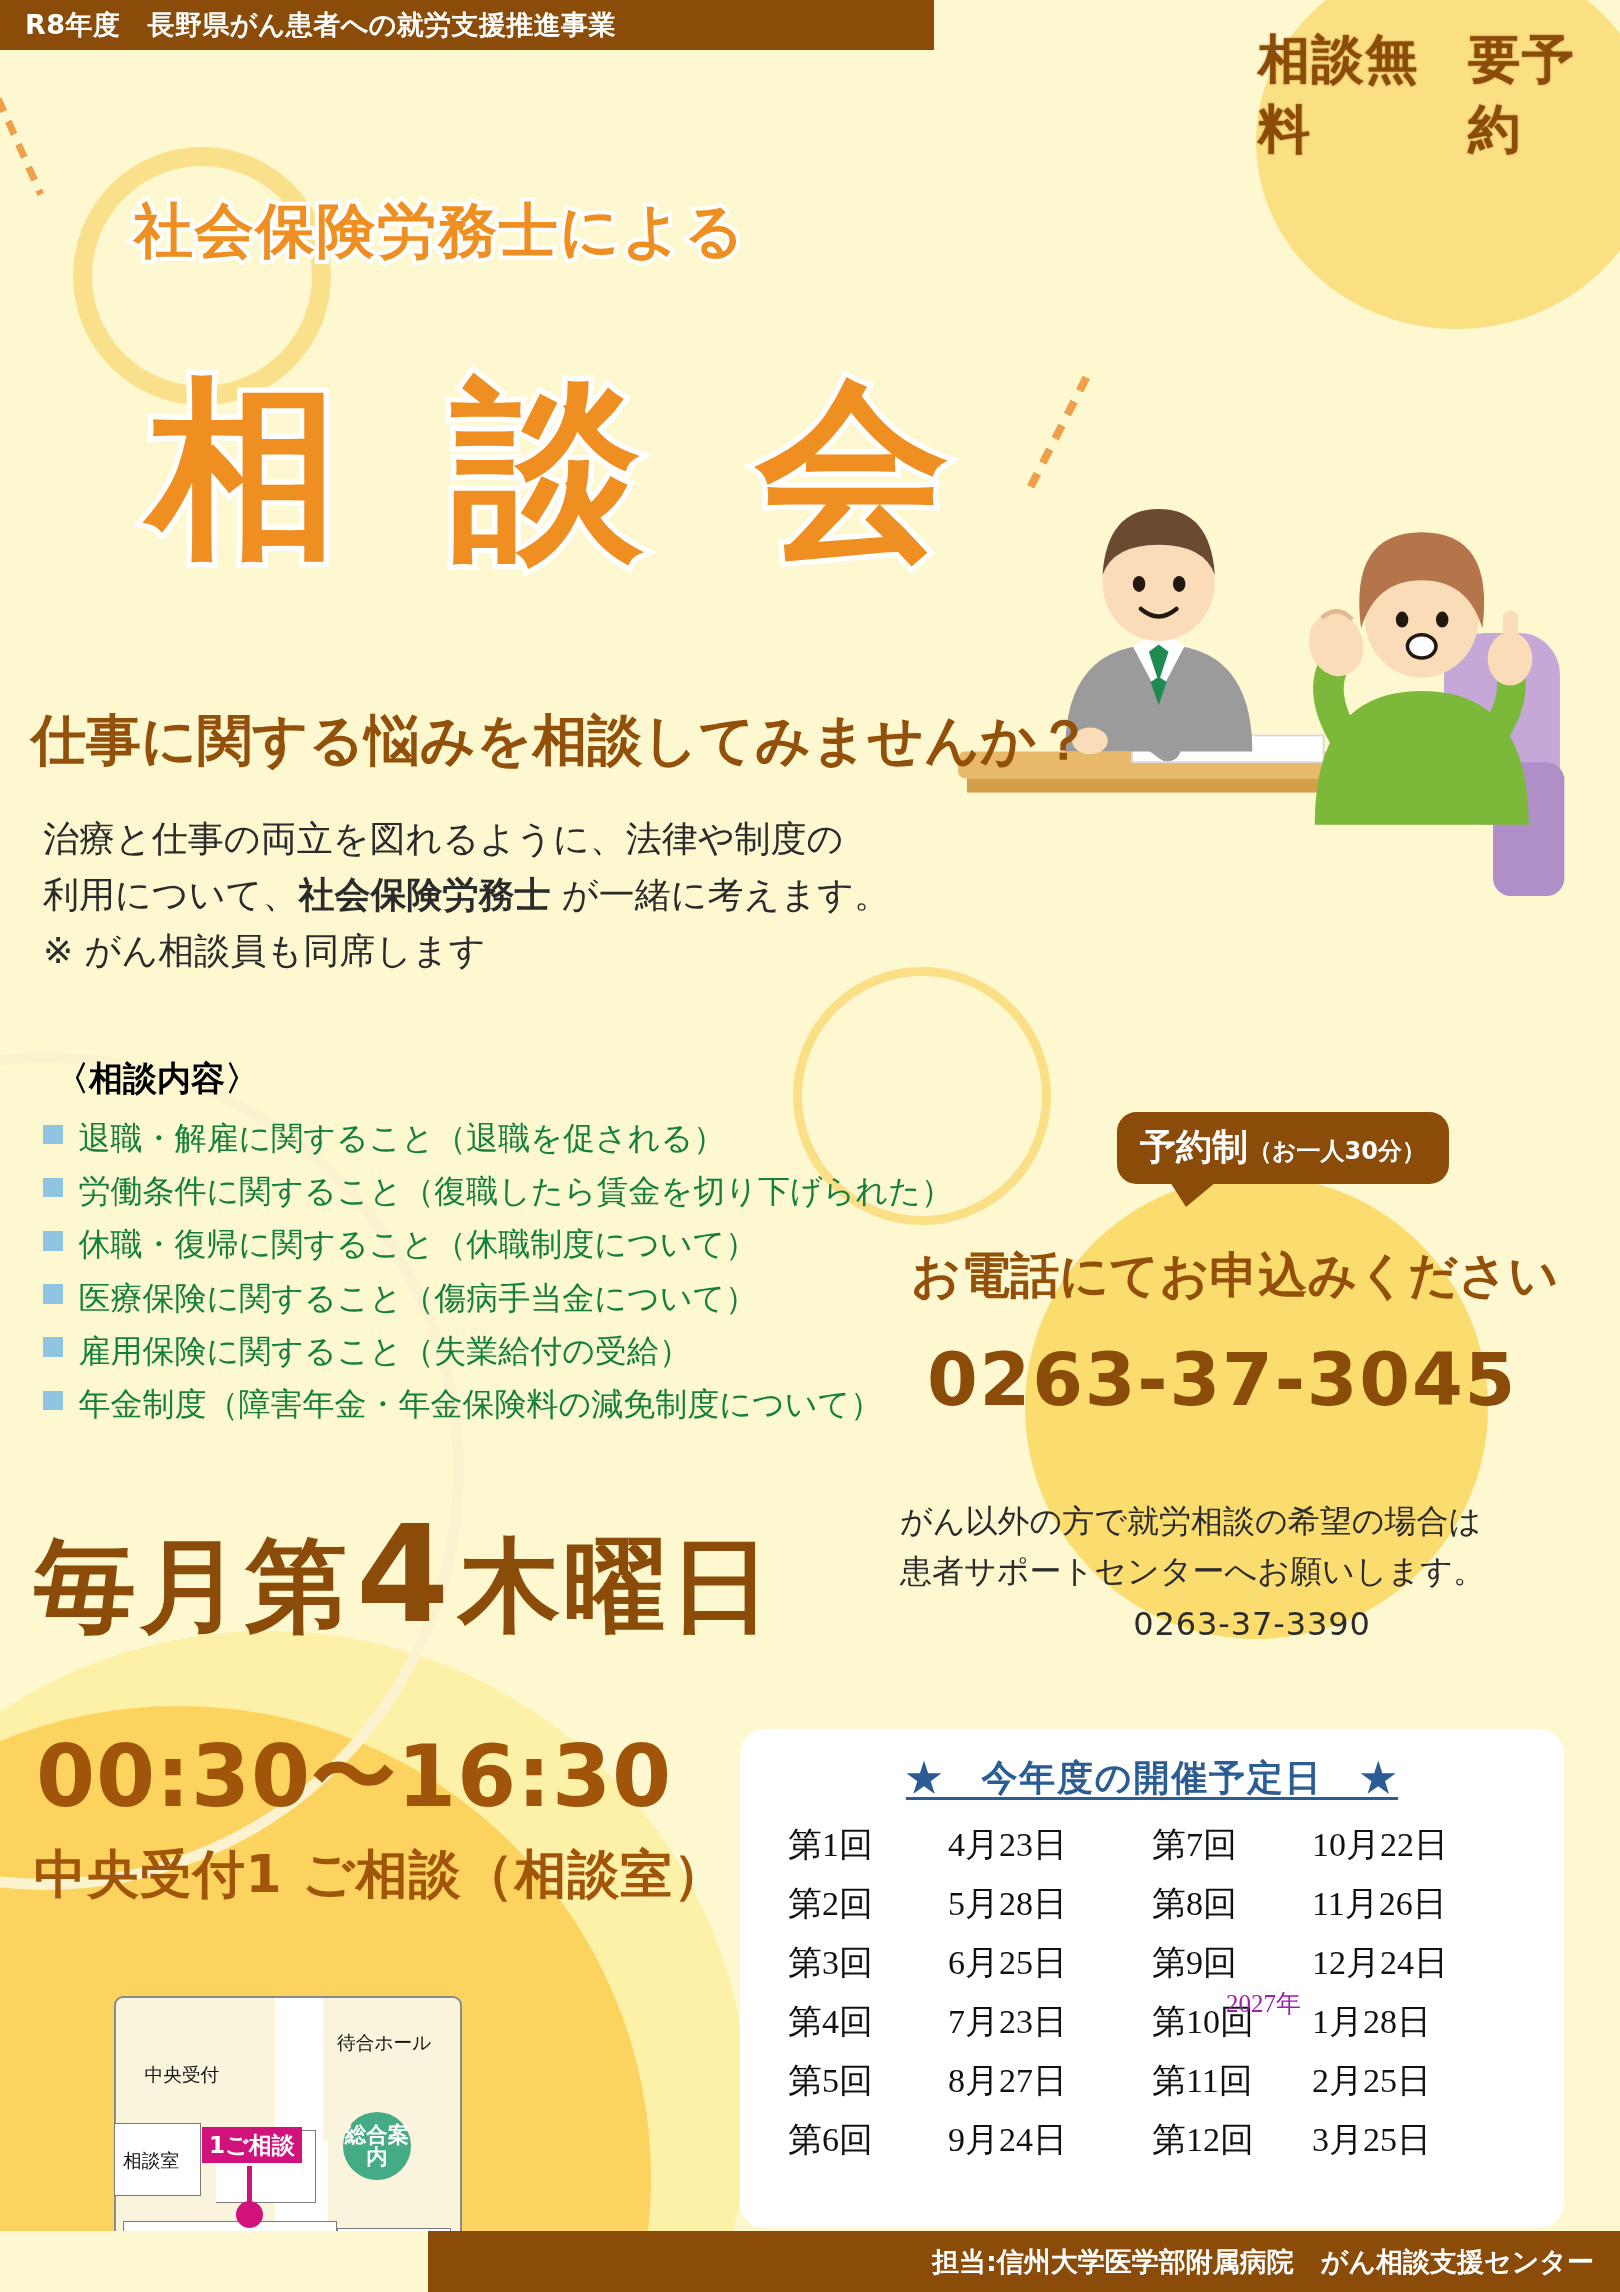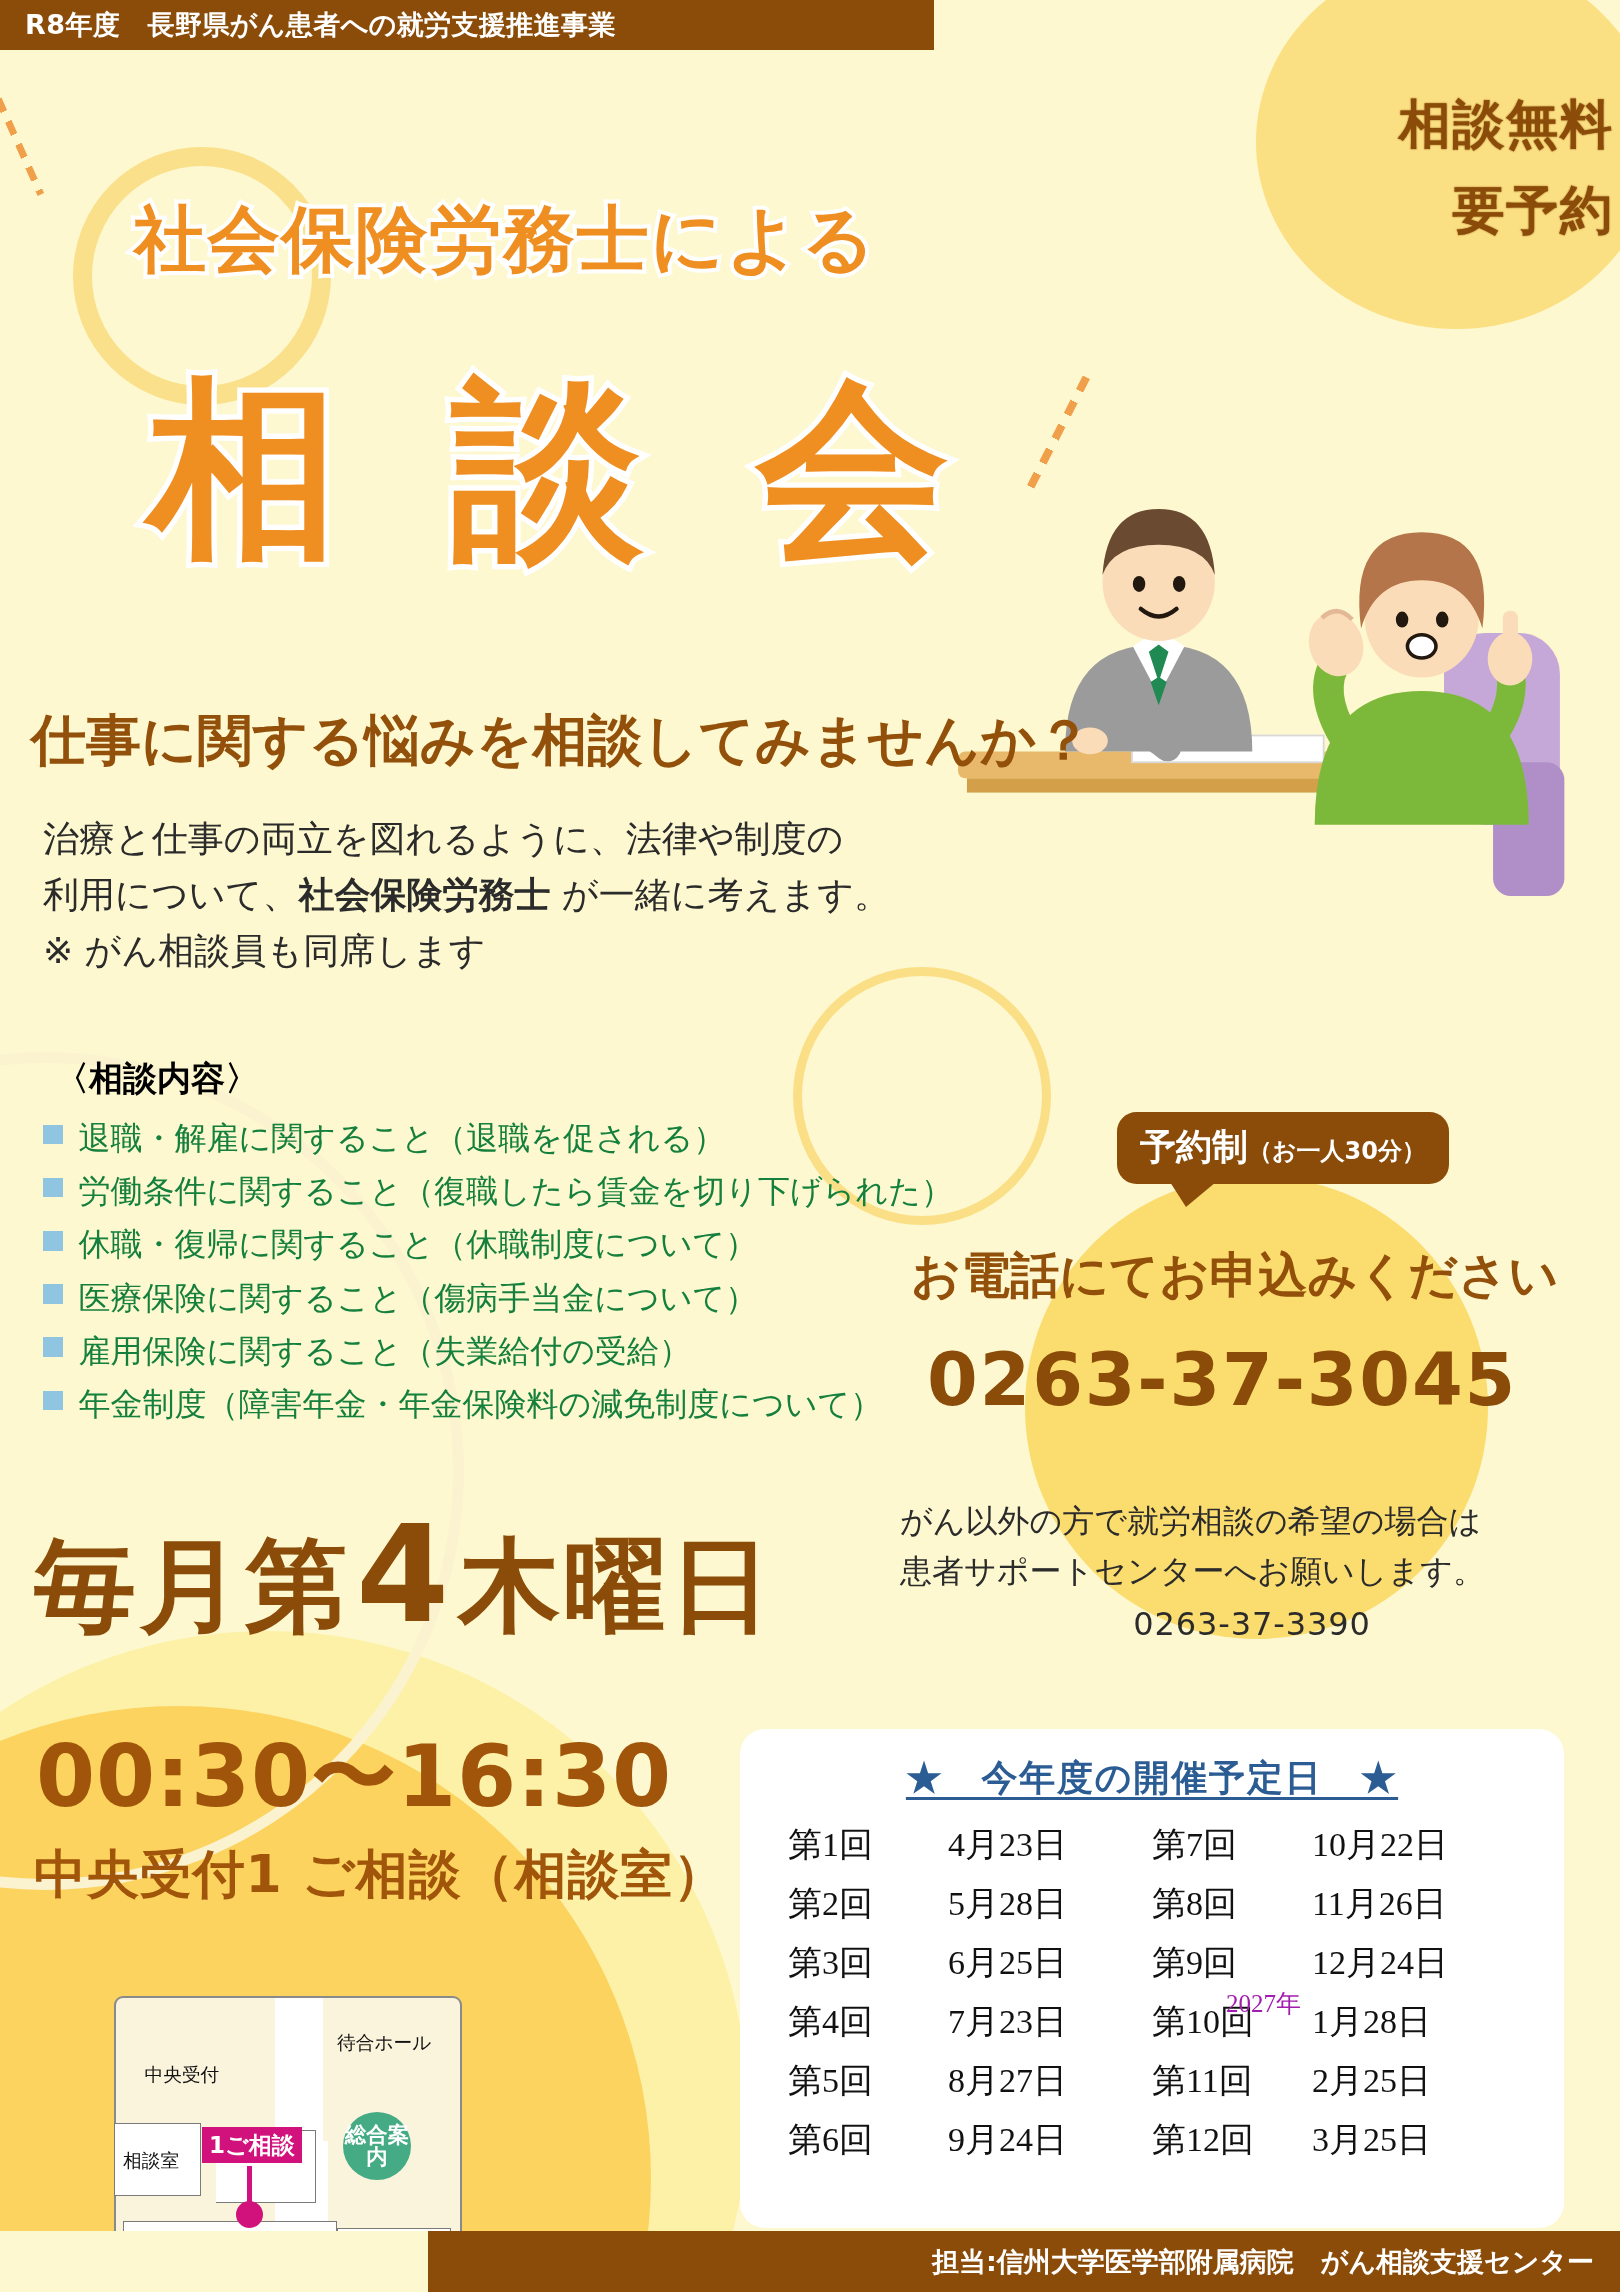--- a/index.html
+++ b/index.html
@@ -39,26 +39,26 @@
   
   .topbar {
     position:absolute; left:0; top:0; width:934px; height:50px;
     background:#8a4c08; color:#fff;
     font-size:27px; font-weight:bold; letter-spacing:0.4px;
     display:flex; align-items:center; padding-left:25px;
   }
 
   
   .freebox { position:absolute; right:7.1px; top:25px; width:356px; height:285px;
-    display:flex; flex-direction:column; align-items:flex-end; justify-content:center; gap:16px; }
+    display:flex; align-items:flex-start; justify-content:center; gap:16px; }
   .freebox span { color:#8a4c08; font-size:52px; font-weight:bold; letter-spacing:1.8px;
      text-shadow:0 0 1.8px #8a4c08; }
 
   
-  .title1 { position:absolute; left:134px; top:192px; font-size:72px; font-weight:bold;
+  .title1 { position:absolute; left:134px; top:192px; font-size:59px; font-weight:bold;
     color:#ef8f22; letter-spacing:1.8px;
     -webkit-text-stroke:8px #fff; paint-order:stroke fill; white-space:nowrap; }
   .title2 { position:absolute; left:147px; top:374px; font-size:192px; font-weight:bold;
     color:#ef8f22; letter-spacing:23px; line-height:1;
     -webkit-text-stroke:10.7px #fff; paint-order:stroke fill; white-space:nowrap; }
 
   .subhead { position:absolute; left:31px; top:704px; font-size:55px; font-weight:bold;
     color:#93500a; letter-spacing:0px; white-space:nowrap; }
 
   .para { position:absolute; left:43px; top:811px; width:936px;

